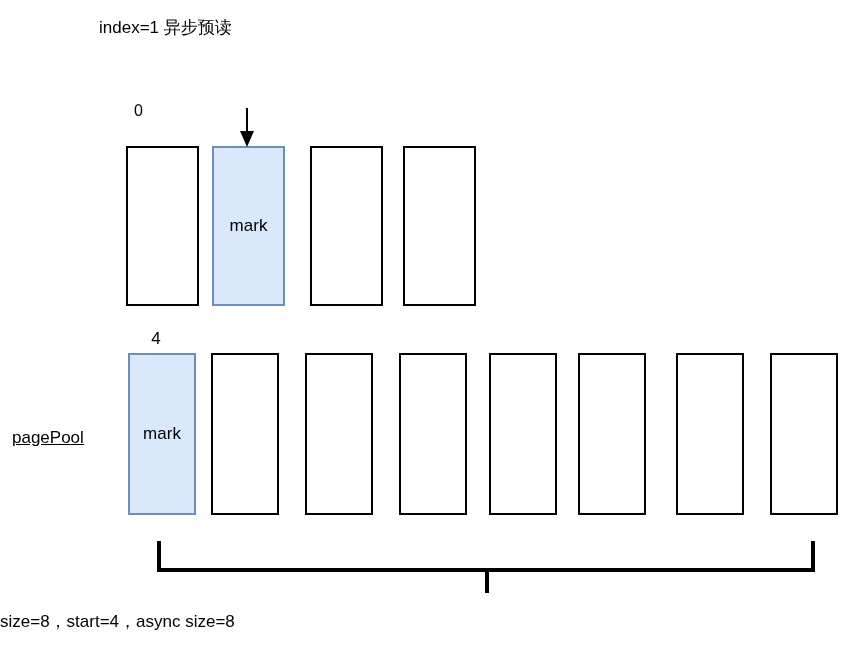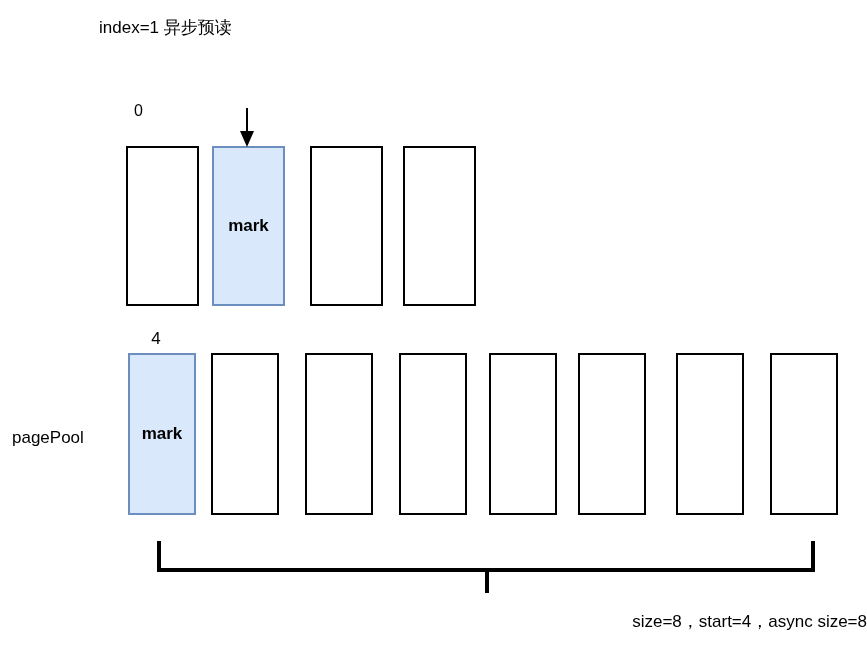--- a/index.html
+++ b/index.html
@@ -40,20 +40,21 @@
   
   .row-label {
     font-size: 17px;
     line-height: 20px;
     white-space: nowrap;
     color: #000000;
   }
   #row-label-pagepool {
     left: 12px;
     top: 428px;
+    text-decoration: underline;
   }
   #index-label-row-top {
     left: 134px;
     top: 102px;
     width: 40px;
   }
   #index-label-row-pool {
     left: 136px;
     top: 329px;
     width: 40px;
@@ -64,21 +65,20 @@
     box-sizing: border-box;
     background: #ffffff;
     border: 2px solid #000000;
     display: flex;
     align-items: center;
     justify-content: center;
   }
   .cell.marked {
     background: #dae8fc;
     border: 2px solid #6c8ebf;
-    font-weight: bold;
   }
   .cell-text {
     font-size: 17px;
     line-height: 20px;
     color: #000000;
     white-space: nowrap;
     pointer-events: none;
   }
 
   
@@ -95,21 +95,21 @@
     top: 535px;
     width: 672px;
     height: 62px;
   }
 
   
   #bracket-caption {
     left: 0px;
     top: 611px;
     width: 867px;
-    text-align: right;
+    text-align: left;
     font-size: 17px;
     line-height: 22px;
     color: #000000;
     white-space: nowrap;
   }
 </style>
 </head>
 <body>
 
 <div id="diagram-canvas">

